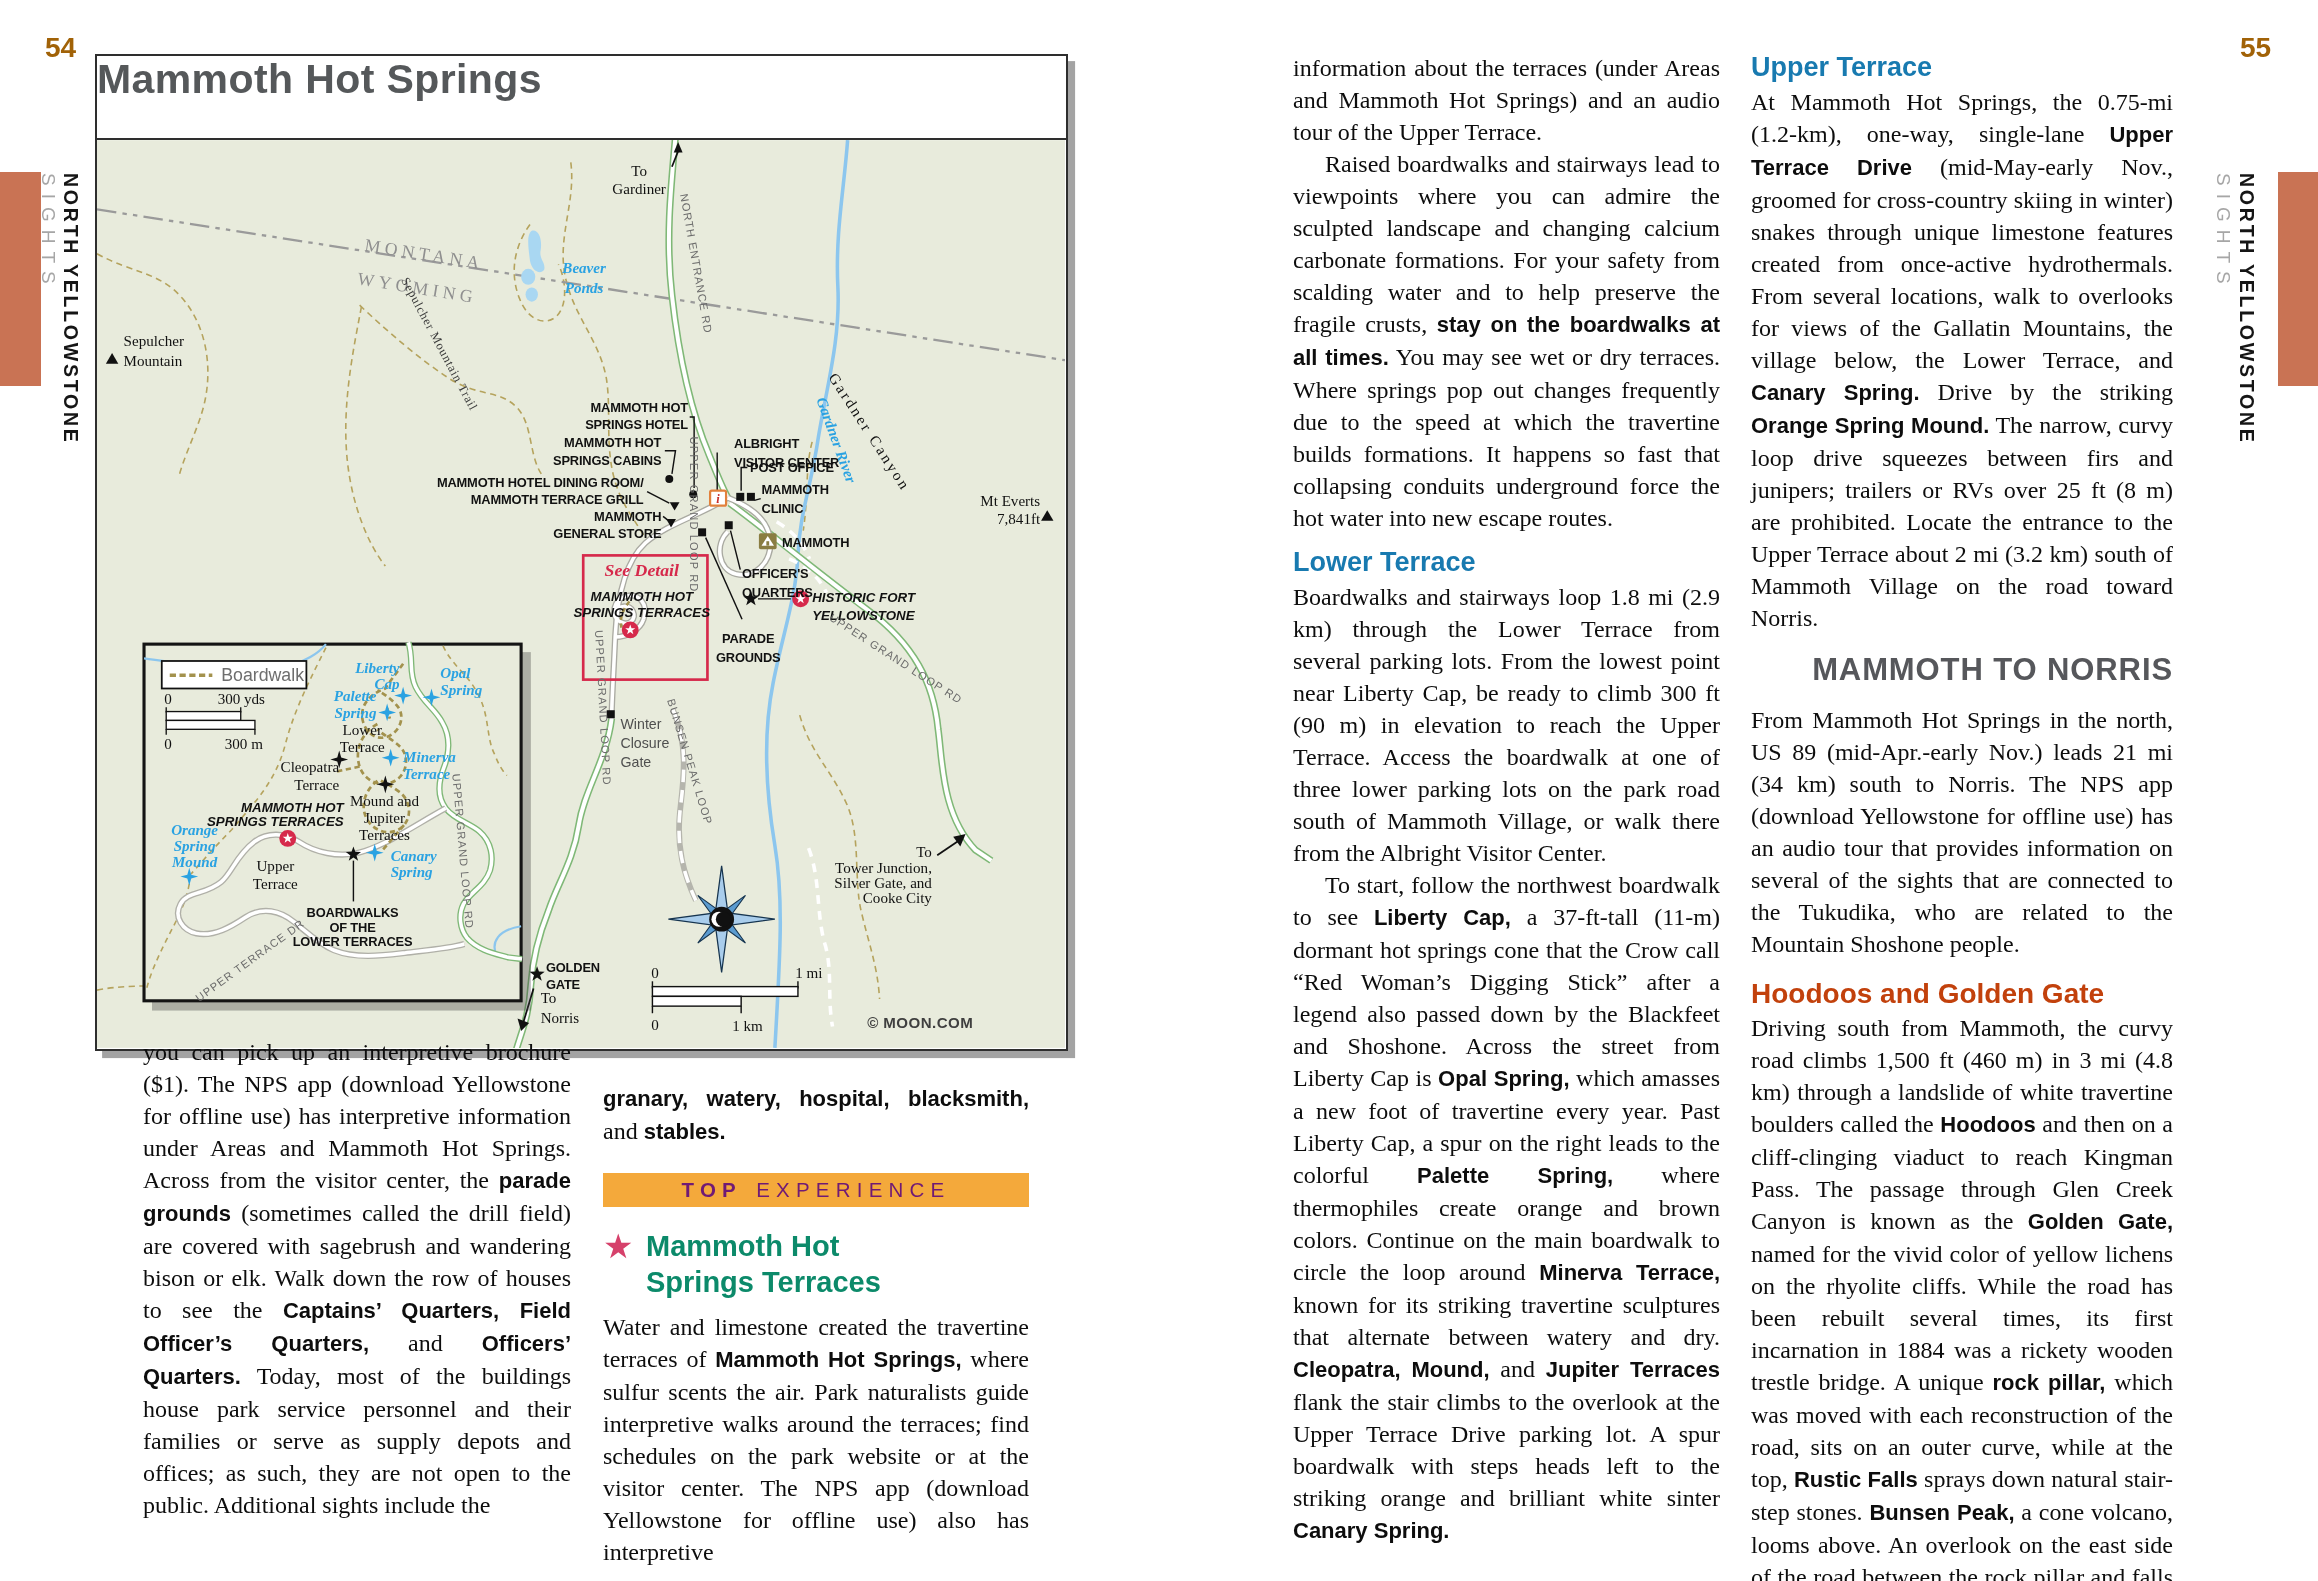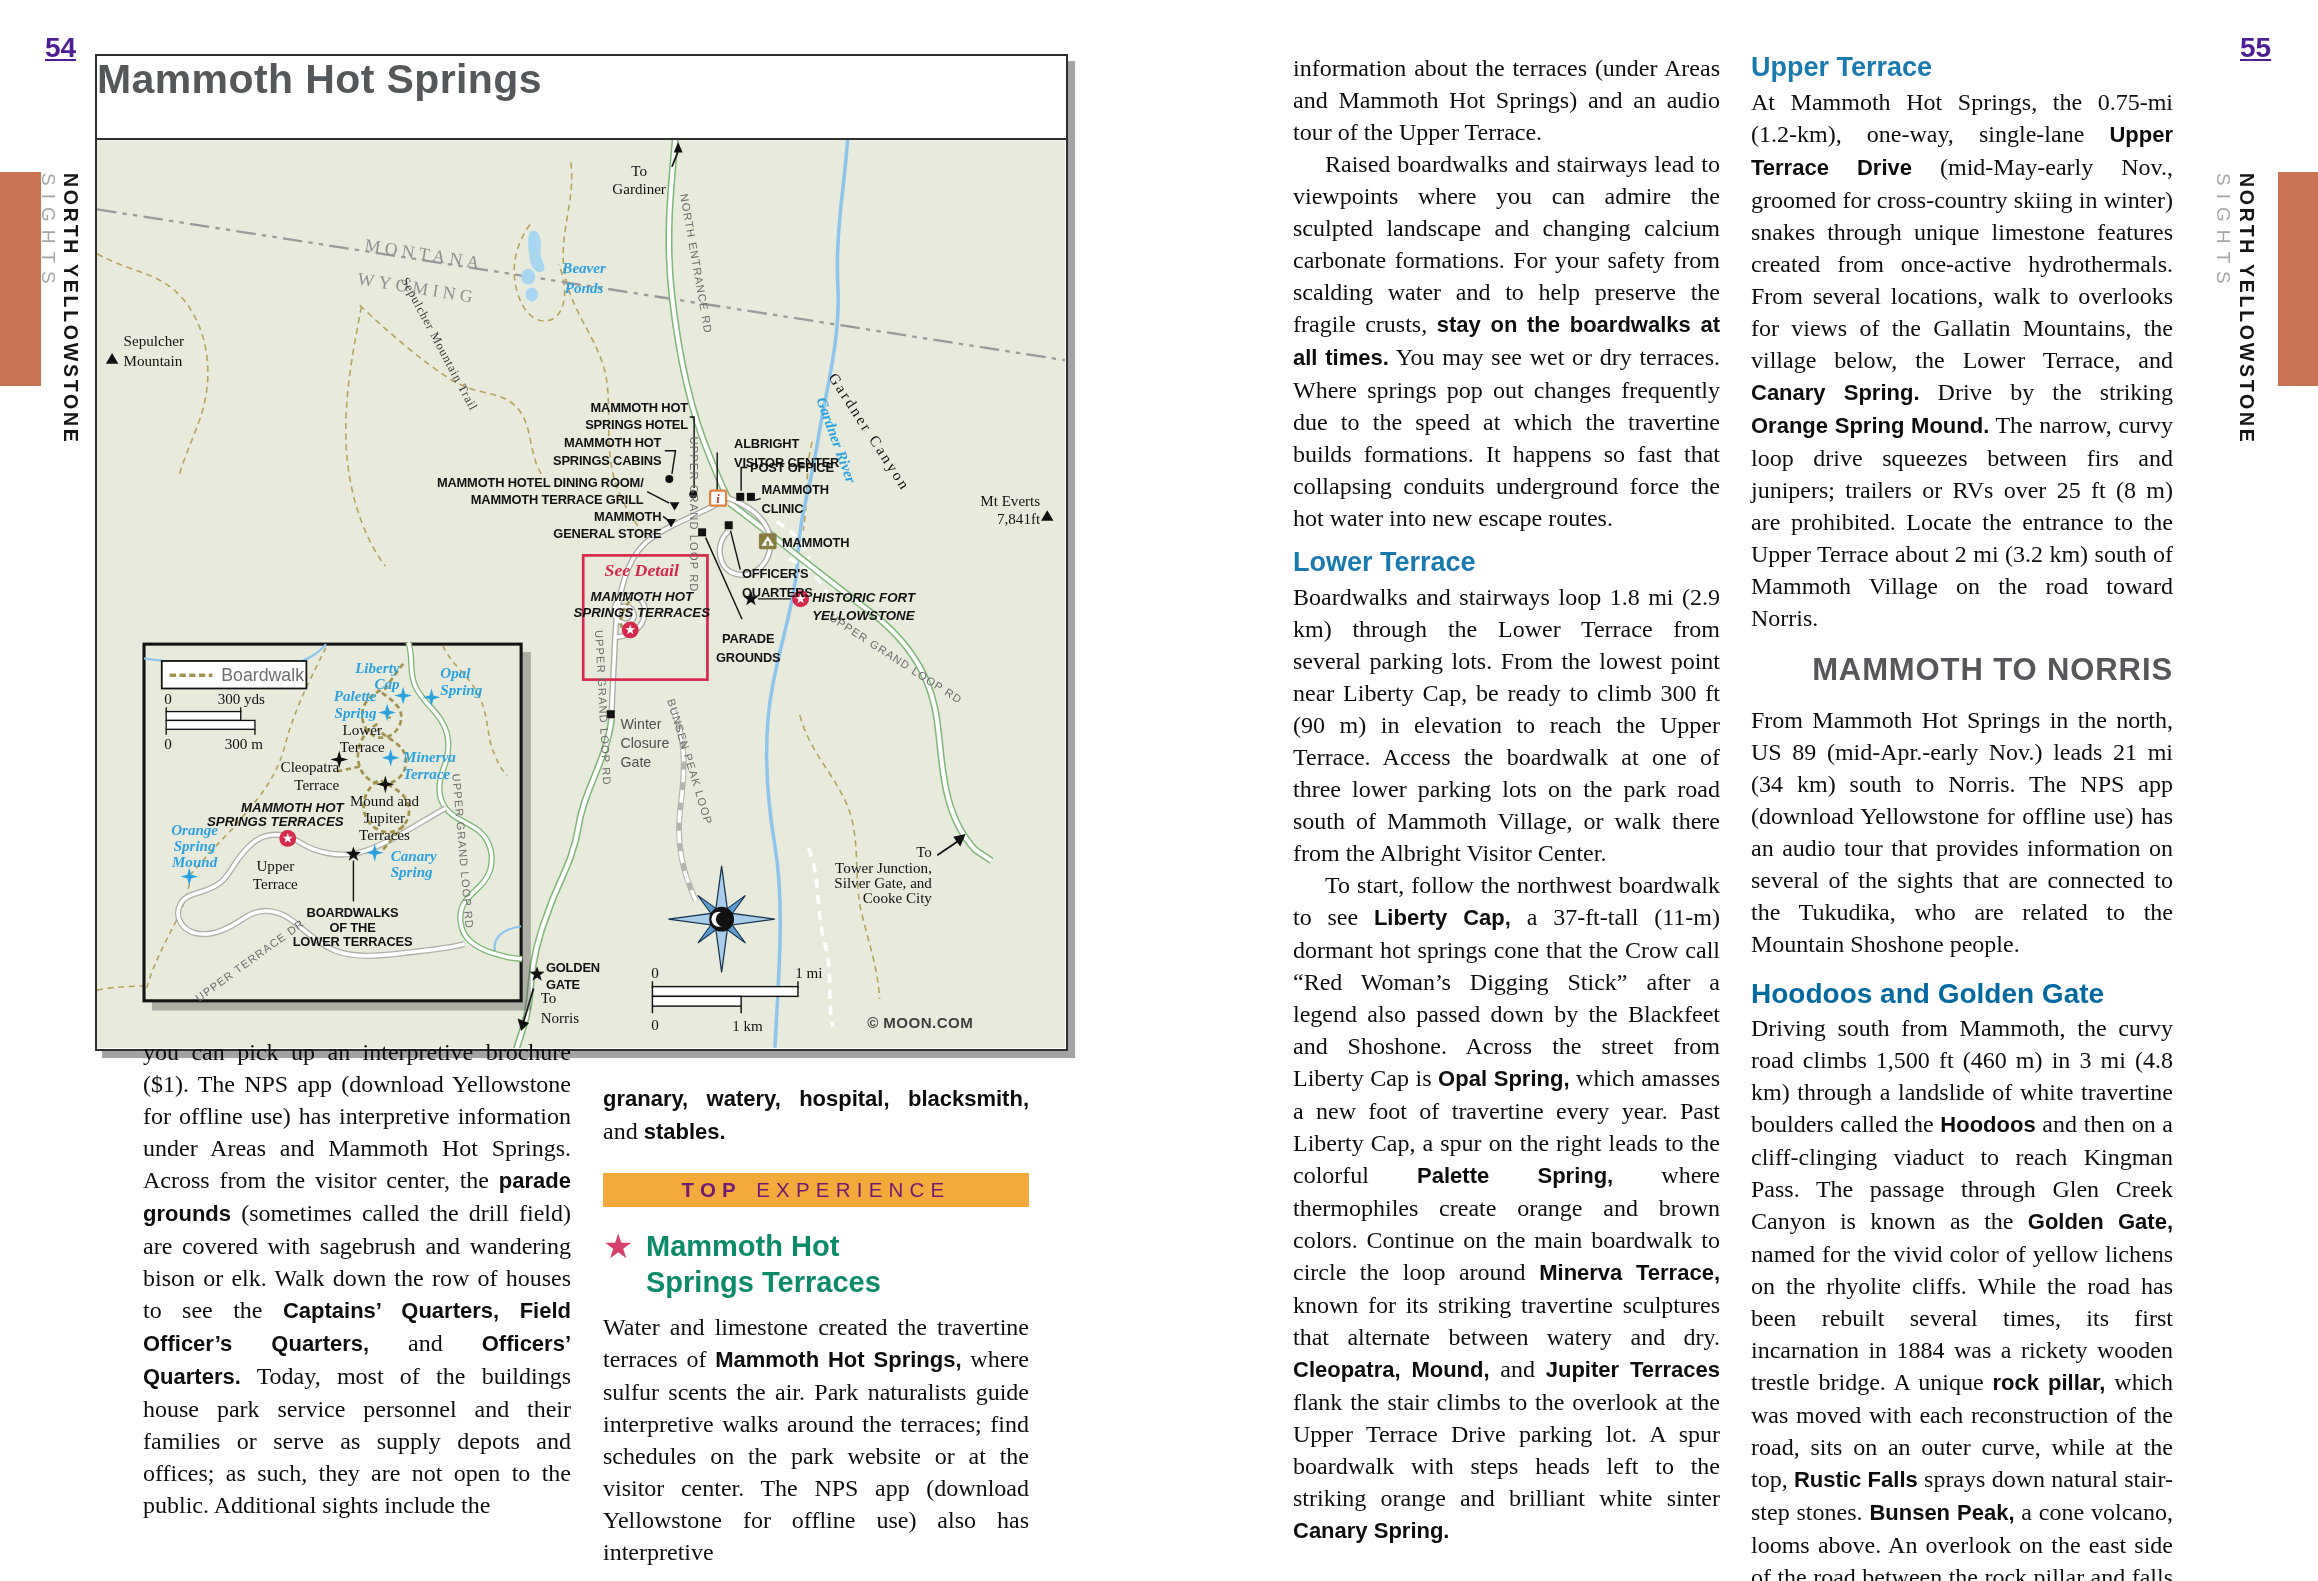--- a/index.html
+++ b/index.html
@@ -1,38 +1,38 @@
 <!DOCTYPE html>
 <html style="font-size:14.3px"><head>
 <meta charset="utf-8">
 <style>
   html,body{margin:0;padding:0;background:#fff;}
   .spread{position:relative;width:2319px;height:1581px;background:#ffffff;overflow:hidden;
           font-family:"Liberation Serif",serif;color:#101010;}
-  .pagenum{position:absolute;top:32px;font:bold 28px "Liberation Sans",sans-serif;color:#4c1d95;text-decoration:underline;}
+  .pagenum{position:absolute;top:32px;font:bold 28px "Liberation Sans",sans-serif;color:#a16207;}
   .pagenum.left{left:45px;} .pagenum.right{left:2240px;}
   .tab{position:absolute;top:172px;width:41px;height:214px;background:#c97354;}
   .tab-left{left:0;} .tab-right{left:2278px;}
   .vlabel{position:absolute;top:173px;writing-mode:vertical-rl;white-space:nowrap;}
   .v-north{font:bold 19.6px "Liberation Sans",sans-serif;letter-spacing:2.7px;color:#151515;}
   .v-sights{font:19px "Liberation Sans",sans-serif;letter-spacing:8px;color:#a6a6a6;}
   
   .map-frame{position:absolute;left:95px;top:54px;width:973px;height:997px;background:#fff;
              border:2.7px solid #2e2e2e;box-shadow:7.1px 7.1px 0 #a3a3a3;box-sizing:border-box;}
   .map-title{height:82px;line-height:82px;border-bottom:2.7px solid #2e2e2e;background:#fff;
              font:bold 41px "Liberation Sans",sans-serif;color:#55585a;letter-spacing:0.4px;}
   .map-svg{display:block;}
   
   .col{position:absolute;font:24px/32px "Liberation Serif",serif;text-align:justify;color:#0d0d0d;}
   .col p{margin:0;}
   .col p.ind{text-indent:32px;}
   .col .b{font-family:"Liberation Sans",sans-serif;font-weight:bold;font-size:22px;}
   .h-blue{margin:13.4px 0 2.7px;font:bold 27px "Liberation Sans",sans-serif;color:#187ab0;text-align:left;}
   .h-caps{margin:18px 0 16px;font:bold 31px "Liberation Sans",sans-serif;color:#56575b;letter-spacing:0.9px;text-align:right;}
-  .h-green{margin:18px 0 2.7px;font:bold 28px "Liberation Sans",sans-serif;color:#0369a1;text-align:left;}
+  .h-green{margin:18px 0 2.7px;font:bold 28px "Liberation Sans",sans-serif;color:#c2410c;text-align:left;}
   .banner{margin:25px 0 21.4px;height:34px;line-height:34px;background:#f4a93b;text-align:center;color:#701a75;
           font-family:"Liberation Sans",sans-serif;font-size:20.5px;}
   .banner .b-top{font-weight:bold;letter-spacing:6.2px;margin-right:14.3px;}
   .banner .b-rest{font-weight:normal;letter-spacing:6.2px;}
   .star-head{display:flex;gap:12.5px;margin:0 0 10.7px;text-align:left;}
   .star-head .star-icon{color:#d6416b;font-size:34px;line-height:36px;font-family:"Liberation Sans",sans-serif;}
   .star-head .hg{font:bold 29px/36px "Liberation Sans",sans-serif;color:#0c8a6a;}
   
   text{user-select:none;}
   .m-fac{font:bold 14.5px "Liberation Sans",sans-serif;fill:#111;letter-spacing:-0.2px;}

